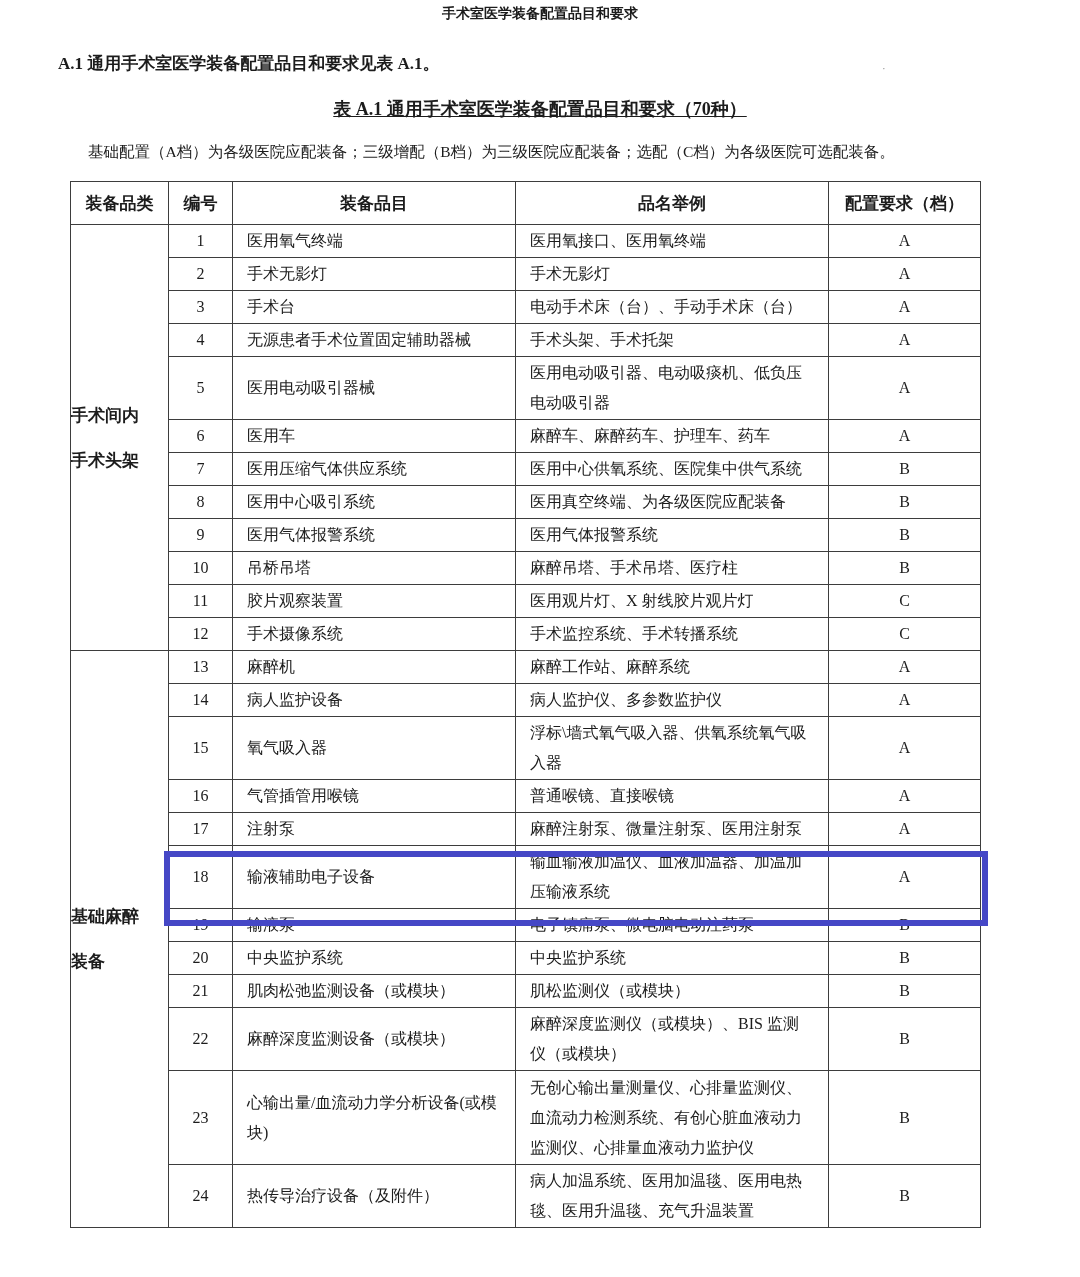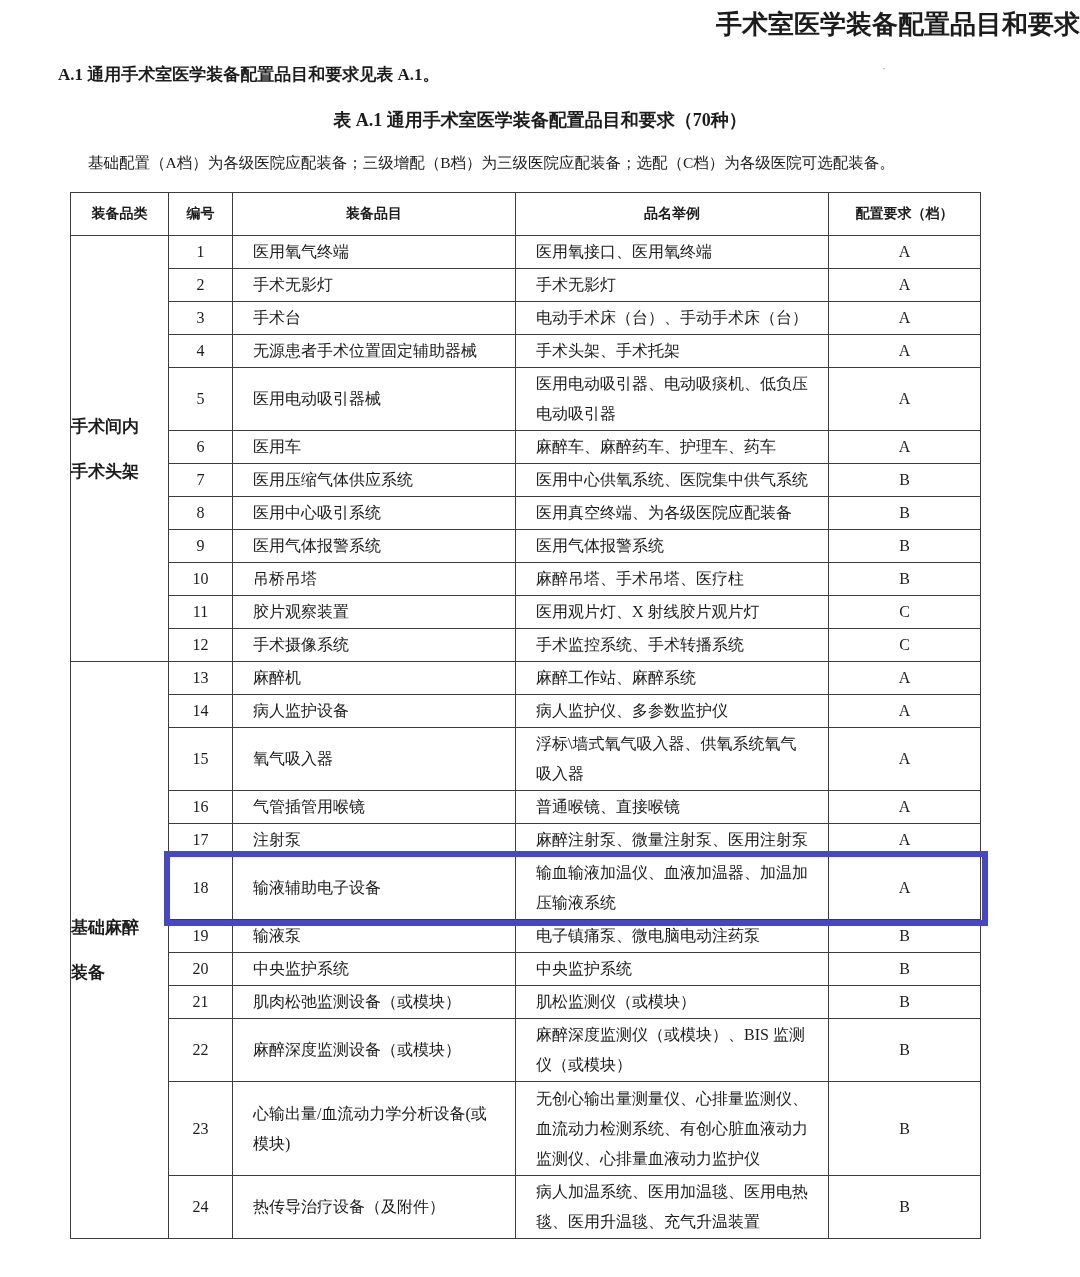--- a/index.html
+++ b/index.html
@@ -5,68 +5,69 @@
   html,body{margin:0;padding:0;background:#e8e8e8;}
   .page{
     position:relative;
     width:1080px;height:1277px;
     background:#ffffff;
     font-family:"Liberation Serif","DejaVu Serif",serif;
     color:#1c1c1c;
     overflow:hidden;
   }
   .title{
-    margin:0;padding-top:13px;
-    text-align:right;
-    font-size:26px;line-height:24px;
+    margin:0;padding-top:2px;
+    text-align:center;
+    font-size:14px;line-height:24px;
     font-weight:bold;
   }
   .intro{
     margin:27px 0 0 58px;
     font-size:17px;line-height:22px;
     font-weight:bold;
   }
   .caption{
     margin:23px 0 0 0;
     text-align:center;
     font-size:18px;line-height:23px;
     font-weight:bold;
+    text-decoration:underline;
   }
   .note{
     margin:20px 0 10px 88px;
     font-size:15.5px;line-height:21px;
   }
   table{
     margin:19px 0 0 70px;
     border-collapse:collapse;
     table-layout:fixed;
     width:910px;
     font-size:16px;
   }
   th,td{
     border:1.5px solid #3d3d3d;
     vertical-align:middle;
     padding:0;
     overflow:hidden;
   }
   thead tr{height:43px;}
-  th{font-weight:bold;font-size:14px;}
+  th{font-weight:bold;font-size:17px;}
   tr.h1{height:31px;}
   tr.h2{height:62px;}
   tr.h3{height:94px;}
   td.cat{
     text-align:left;
     font-weight:bold;
     font-size:17px;
     line-height:45px;
   }
   td.no{text-align:center;}
   td.item,td.ex{
     text-align:left;
-    padding:1px 20px;
+    padding:1px 14px;
     line-height:30px;
     word-break:break-all;
   }
   td.gr{text-align:center;}
   tr.h2 td.gr, tr.h3 td.gr{vertical-align:middle;}
   tr.h2 td.ex, tr.h3 td.ex{vertical-align:middle;}
   .hl-box{
     position:absolute;
     box-sizing:border-box;
     border:6px solid #4547c6;

